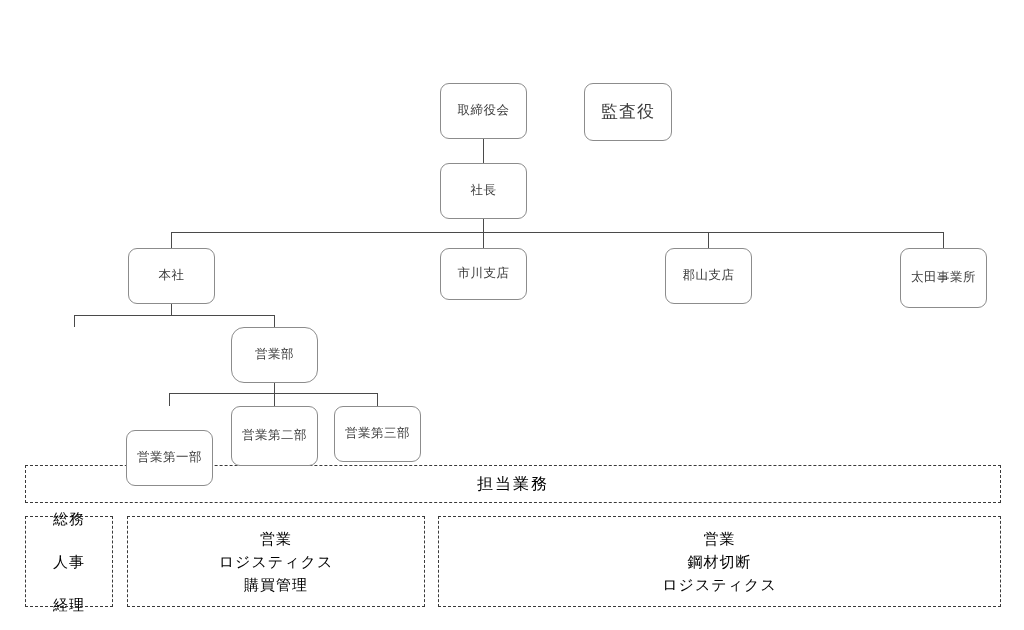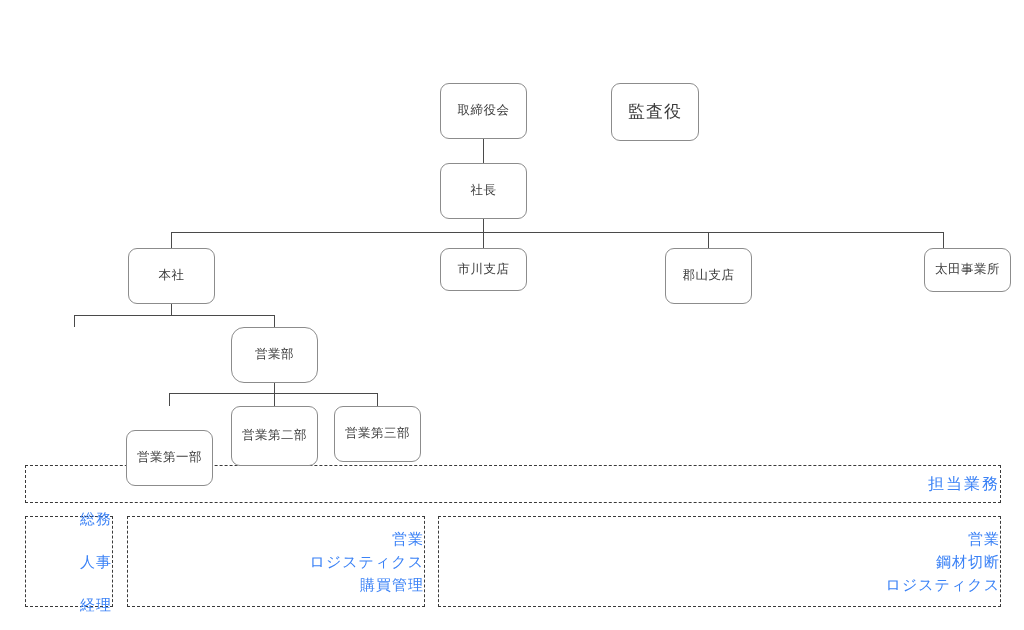--- a/index.html
+++ b/index.html
@@ -54,26 +54,26 @@
 
   
   .duty {
     position: absolute;
     box-sizing: border-box;
     background: #ffffff;
     border: 1.5px dashed #3a3a3a;
     border-radius: 0;
     display: flex;
     flex-direction: column;
-    align-items: flex-end;
+    align-items: center;
     justify-content: center;
     text-align: center;
     font-size: 15px;
     line-height: 1.55;
-    color: #3b82f6;
+    color: #000000;
     letter-spacing: 1px;
     z-index: 2;
   }
   .duty .line { display: block; white-space: nowrap; }
   .duty.header {
     font-size: 16px;
     letter-spacing: 2px;
   }
   .duty.narrow { font-size: 15px; letter-spacing: 1px; }
 </style>
@@ -98,31 +98,31 @@
   <div class="conn v" style="left:274px; top:315px; height:12px;"></div>
 
   <div class="conn v" style="left:274px; top:382px; height:11px;"></div>
   <div class="conn h" style="left:169px; top:393px; width:208px;"></div>
   <div class="conn v" style="left:169px; top:393px; height:13px;"></div>
   <div class="conn v" style="left:274px; top:393px; height:13px;"></div>
   <div class="conn v" style="left:377px; top:393px; height:13px;"></div>
 
   <div class="node" style="left:440px; top:83px; width:87px; height:56px;">取締役会</div>
 
-  <div class="node big" style="left:611px; top:83px; width:88px; height:58px;">監査役</div>
+  <div class="node big" style="left:584px; top:83px; width:88px; height:58px;">監査役</div>
 
   <div class="node" style="left:128px; top:248px; width:87px; height:56px;">本社</div>
 
   <div class="node" style="left:440px; top:163px; width:87px; height:56px;">社長</div>
 
-  <div class="node" style="left:440px; top:248px; width:87px; height:43px;">市川支店</div>
+  <div class="node" style="left:440px; top:248px; width:87px; height:52px;">市川支店</div>
 
   <div class="node" style="left:665px; top:248px; width:87px; height:56px;">郡山支店</div>
 
-  <div class="node" style="left:900px; top:248px; width:87px; height:44px;margin-left:24px;">太田事業所</div>
+  <div class="node" style="left:900px; top:248px; width:87px; height:60px;">太田事業所</div>
 
 
   <div class="node" style="left:231px; top:327px; width:87px; height:56px;border-radius:13px;">営業部</div>
 
   <div class="node" style="left:126px; top:406px; width:87px; height:56px;margin-top:24px;">営業第一部</div>
 
   <div class="node" style="left:231px; top:406px; width:87px; height:60px;">営業第二部</div>
 
   <div class="node" style="left:334px; top:406px; width:87px; height:56px;">営業第三部</div>
 

